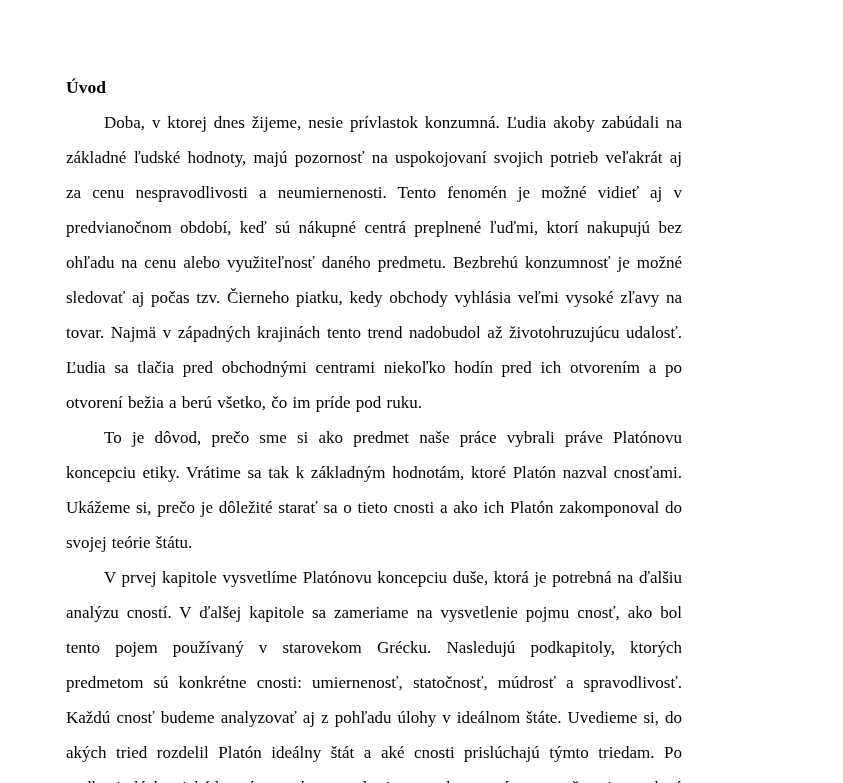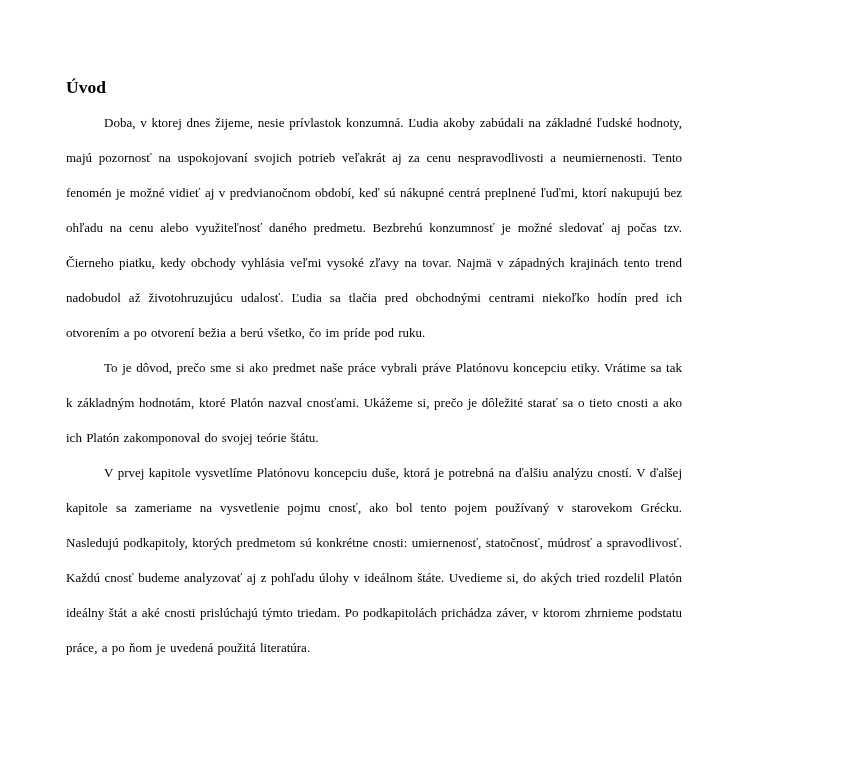--- a/index.html
+++ b/index.html
@@ -23,21 +23,21 @@
   }
   .heading {
     font-size: 17.5px;
     font-weight: bold;
     line-height: 35px;
     margin: 0;
     padding: 0;
     text-align: left;
   }
   .body-paragraph {
-    font-size: 13px;
+    font-size: 17px;
     line-height: 35px;
     margin: 0;
     padding: 0;
     text-align: justify;
     text-justify: inter-word;
     text-indent: 38px;
     word-spacing: 1px;
   }
 </style>
 </head>

